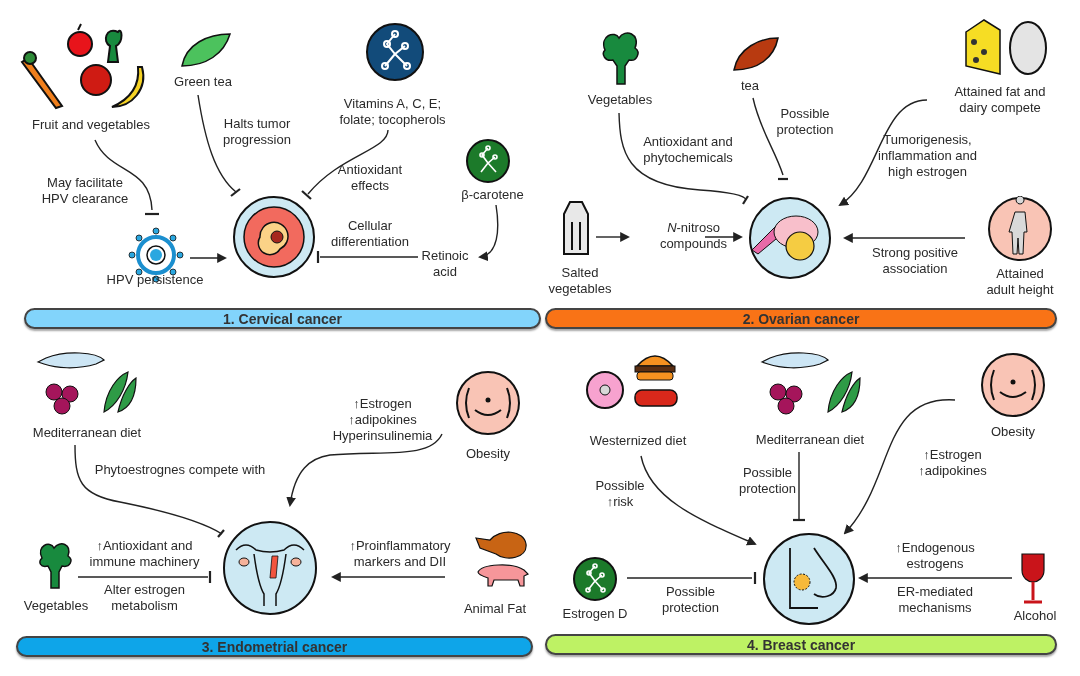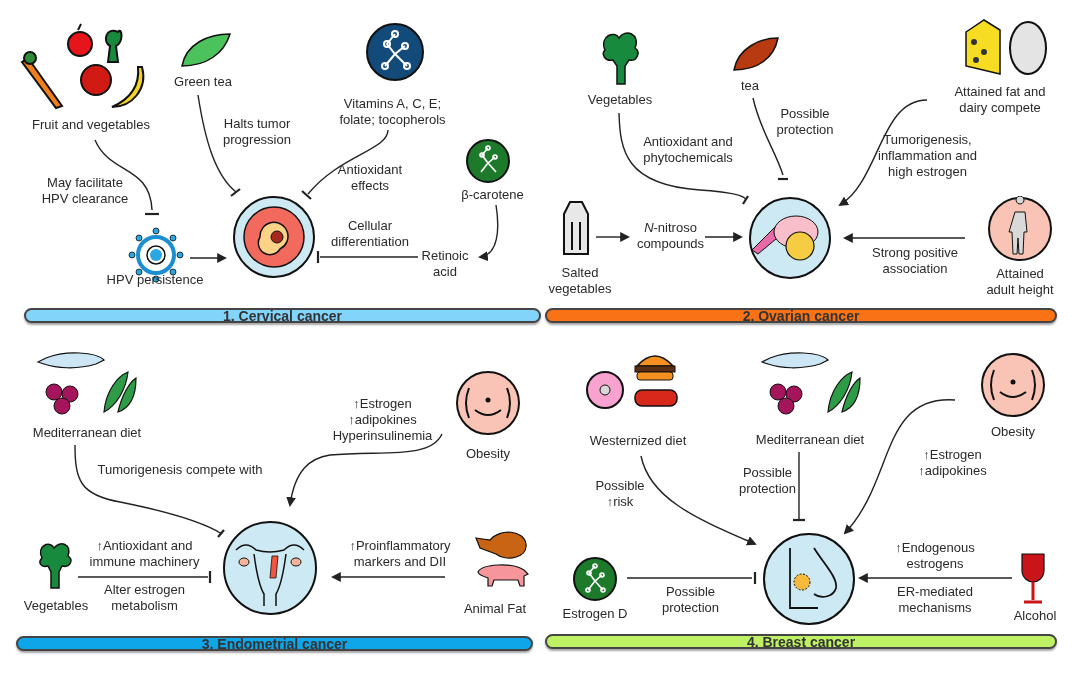--- a/index.html
+++ b/index.html
@@ -1,19 +1,19 @@
 <!DOCTYPE html>
 <html><head>
 <meta charset="utf-8">
 <style>
   html, body { margin:0; padding:0; background:#ffffff; }
   body { width:1080px; height:676px; position:relative; overflow:hidden;
          font-family:"Liberation Sans", sans-serif; color:#222; }
   .lbl { position:absolute; font-size:13px; line-height:16px; text-align:center; white-space:nowrap; color:#2a2a2a; }
-  .banner { position:absolute; height:15px; border-radius:12px; border:2px solid #444;
+  .banner { position:absolute; height:21px; border-radius:12px; border:2px solid #444;
             box-shadow: 0 2px 2px rgba(0,0,0,0.35); display:flex; align-items:center; justify-content:center;
             font-weight:bold; font-size:14px; color:#333; box-sizing:border-box; }
   svg.wires { position:absolute; left:0; top:0; }
   .ico { position:absolute; }
 </style>
 </head>
 <body>
 
 <svg class="wires" width="1080" height="676">
   <defs>
@@ -191,21 +191,21 @@
 
 <svg class="ico" style="left:560px;top:200px" width="32" height="58">
   <path d="M10,2 h12 l6,12 v40 h-24 v-40z" fill="#e8e8e8" stroke="#111" stroke-width="2"></path>
   <line x1="12" y1="22" x2="12" y2="50" stroke="#111" stroke-width="2"></line>
     <line x1="20" y1="22" x2="20" y2="50" stroke="#111" stroke-width="2"></line>
 </svg>
 <div class="lbl" style="left:545px;top:265px;width:70px">
   <div>Salted</div>
     <div>vegetables</div>
 </div>
-<div class="lbl" style="left:633px;top:220px;width:75px">
+<div class="lbl" style="left:656px;top:220px;width:75px">
   <div><i>N</i><span>-nitroso</span></div>
   <div>compounds</div>
 </div>
 
 <svg class="ico" style="left:748px;top:196px" width="84" height="84">
   <circle cx="42" cy="42" r="40" fill="#cde9f3" stroke="#111" stroke-width="2"></circle>
   <path d="M4,54 L28,30 L34,38 L10,58z" fill="#e86aa8" stroke="#111" stroke-width="1"></path>
   <ellipse cx="48" cy="36" rx="22" ry="16" fill="#f8bfcb" stroke="#111" stroke-width="1"></ellipse>
   <circle cx="52" cy="50" r="14" fill="#f5cc42" stroke="#111" stroke-width="1.2"></circle>
 </svg>
@@ -230,21 +230,21 @@
   <g fill="#a5155b" stroke="#111" stroke-width="1">
     <circle cx="18" cy="42" r="8"></circle>
       <circle cx="34" cy="44" r="8"></circle>
       <circle cx="26" cy="56" r="8"></circle>
   </g>
   <path d="M68,62 C70,40 82,26 92,22 C90,40 80,56 68,62z" fill="#2e9b46" stroke="#111" stroke-width="1.2"></path>
   <path d="M82,62 C86,44 94,32 100,28 C100,46 94,58 82,62z" fill="#2e9b46" stroke="#111" stroke-width="1.2"></path>
 </svg>
 <div class="lbl" style="left:22px;top:425px;width:130px">Mediterranean diet</div>
 <div class="lbl" style="left:80px;top:462px;width:200px">
-  <div>Tumorigenesis compete with</div>
+  <div>Phytoestrognes compete with</div>
 </div>
 
 <svg class="ico" style="left:455px;top:370px" width="66" height="66">
   <circle cx="33" cy="33" r="31" fill="#f9c4b5" stroke="#111" stroke-width="2"></circle>
   <path d="M14,18 q-6,15 0,30 M52,18 q6,15 0,30 M20,40 q13,10 26,0" fill="none" stroke="#111" stroke-width="2"></path>
   <circle cx="33" cy="30" r="2.5" fill="#111"></circle>
 </svg>
 <div class="lbl" style="left:455px;top:446px;width:66px">Obesity</div>
 <div class="lbl" style="left:320px;top:396px;width:125px">
   <div>↑Estrogen</div>

